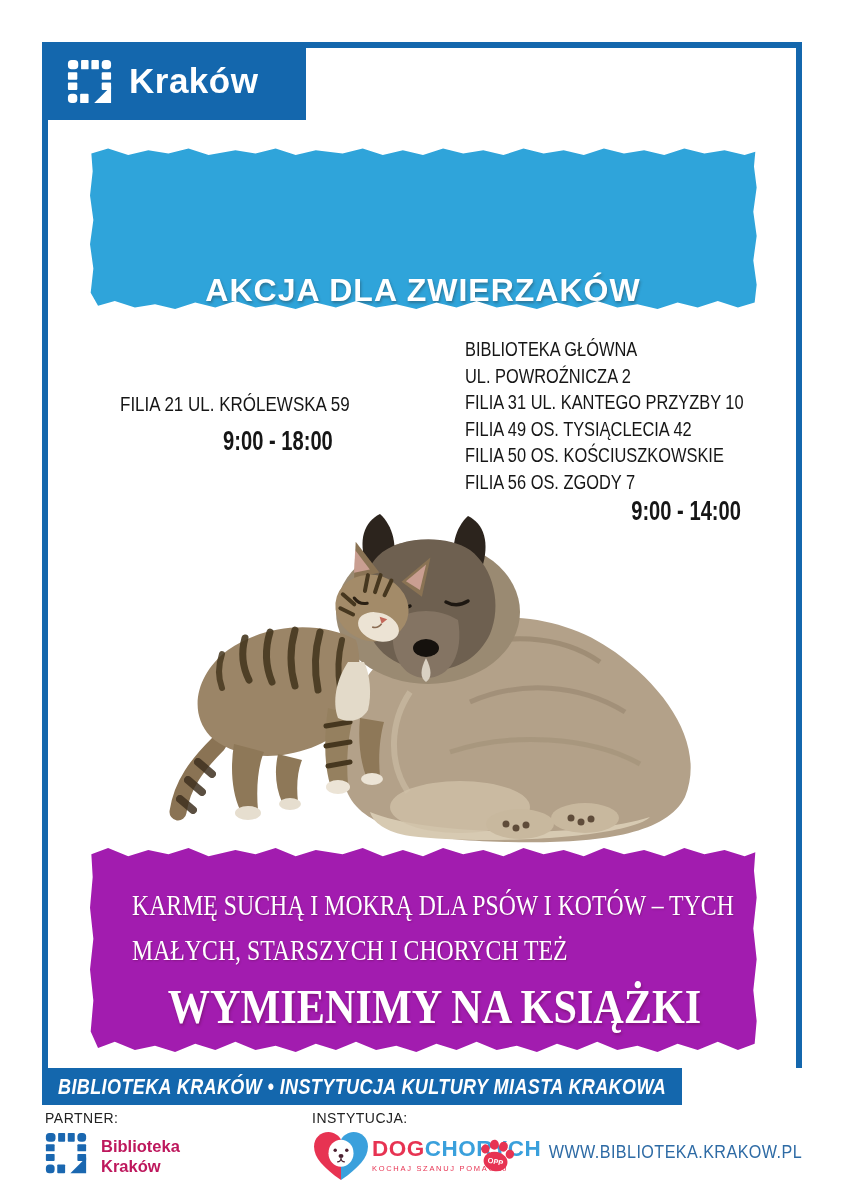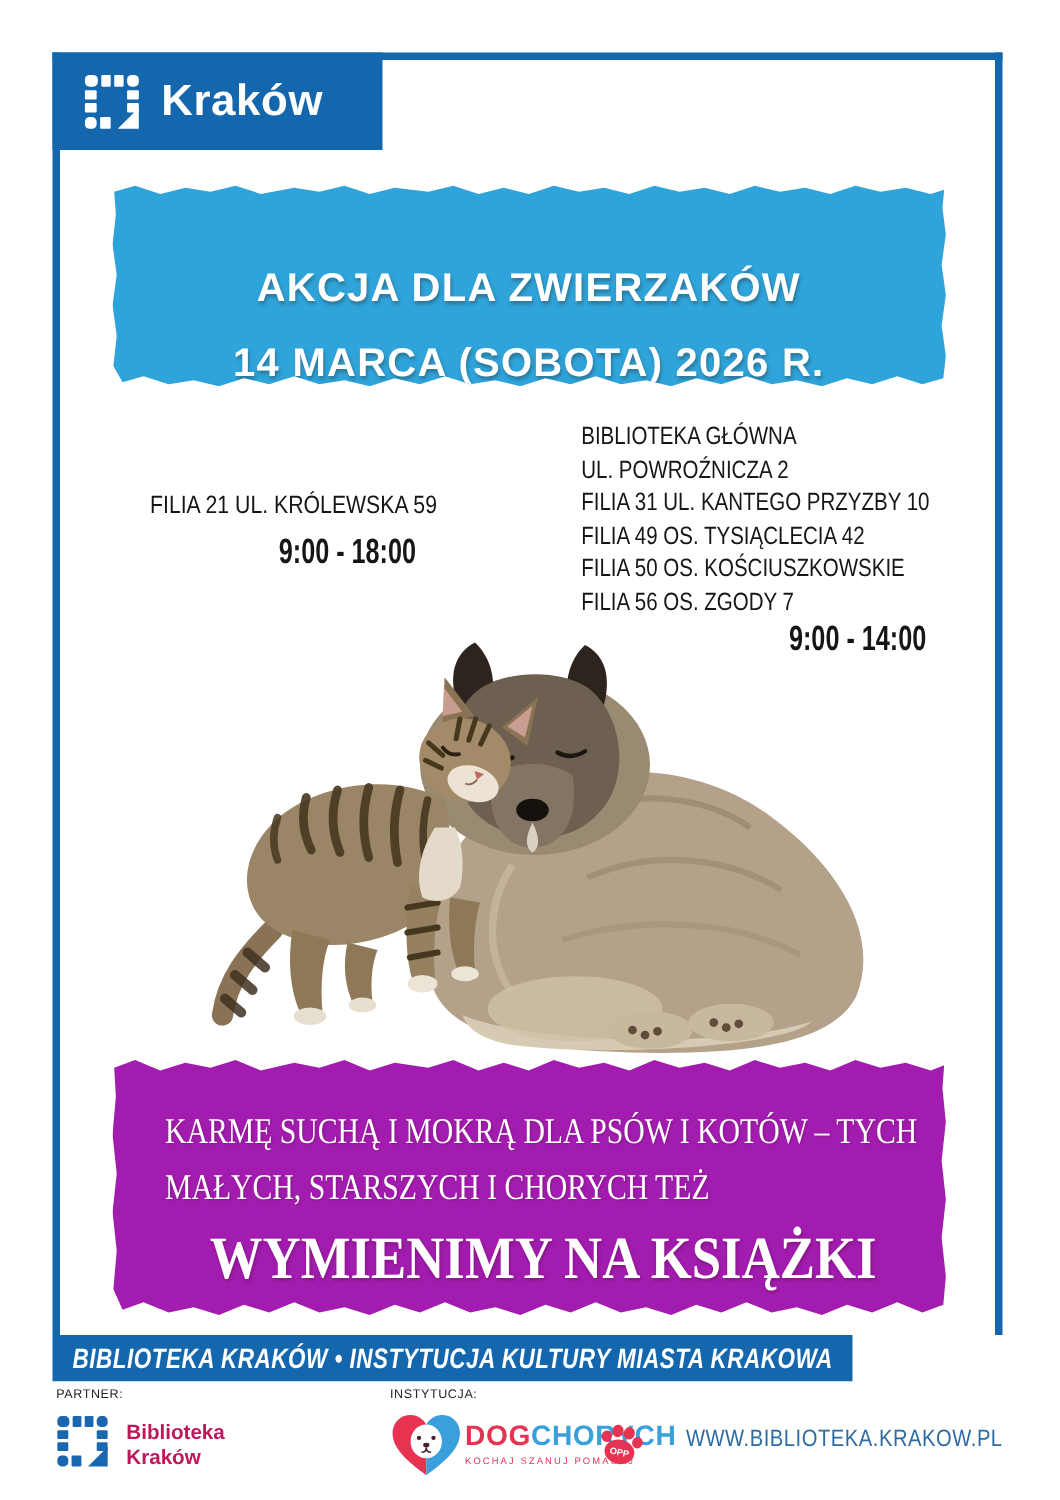--- a/index.html
+++ b/index.html
@@ -79,21 +79,21 @@
   .footer-bar{
     left:42px;top:1068px;width:640px;height:37px;background:#1467ad;
     display:flex;align-items:center;justify-content:center;font-style:italic;
   }
   .footer-bar span{
     color:#fff;font-weight:bold;font-size:22.5px;white-space:nowrap;
     transform:scaleX(.8);transform-origin:center center;letter-spacing:.5px;
   }
 
   
-  .small-label{font-size:10px;color:#222;letter-spacing:.5px;}
+  .small-label{font-size:14px;color:#222;letter-spacing:.5px;}
   .partner-label{left:45px;top:1110px;}
   .organizer-label{left:312px;top:1110px;}
   .bk-icon{left:45px;top:1132px;width:42px;height:42px;}
   .bk-text{left:101px;top:1136px;color:#be185d;font-weight:bold;font-size:16.5px;line-height:20px;}
   .dr-heart{left:312px;top:1131px;width:58px;height:52px;}
   .dr-text{left:372px;top:1136px;}
   .dr-word{font-size:22.5px;font-weight:bold;letter-spacing:.5px;white-space:nowrap;}
   .dr-dog{color:#e73352;}
   .dr-rescue{color:#3aa0dc;}
   .dr-tag{font-size:7.5px;color:#e73352;letter-spacing:1.7px;margin-top:2px;white-space:nowrap;}
@@ -120,21 +120,20 @@
     <rect x="14" y="37" width="9" height="10" rx="1"></rect>
     <rect x="1" y="37" width="10" height="10" rx="4"></rect>
     <rect x="1" y="25" width="10" height="8" rx="1"></rect>
     <rect x="1" y="14" width="10" height="8" rx="1"></rect>
   </svg>
   <span class="krakow-word">Kraków</span>
 </div>
 
 <div class="abs event-banner torn">
   <div>AKCJA DLA ZWIERZAKÓW</div>
-  <div>14 MARCA (SOBOTA) 2026 R.</div>
 </div>
 
 <div class="abs loc loc-left-address">FILIA 21 UL. KRÓLEWSKA 59</div>
 <div class="abs loc loc-left-hours">9:00 - 18:00</div>
 
 <div class="abs loc loc-right">
   <div class="addr">BIBLIOTEKA GŁÓWNA</div>
   <div class="addr">UL. POWROŹNICZA 2</div>
   <div class="addr">FILIA 31 UL. KANTEGO PRZYZBY 10</div>
   <div class="addr">FILIA 49 OS. TYSIĄCLECIA 42</div>

